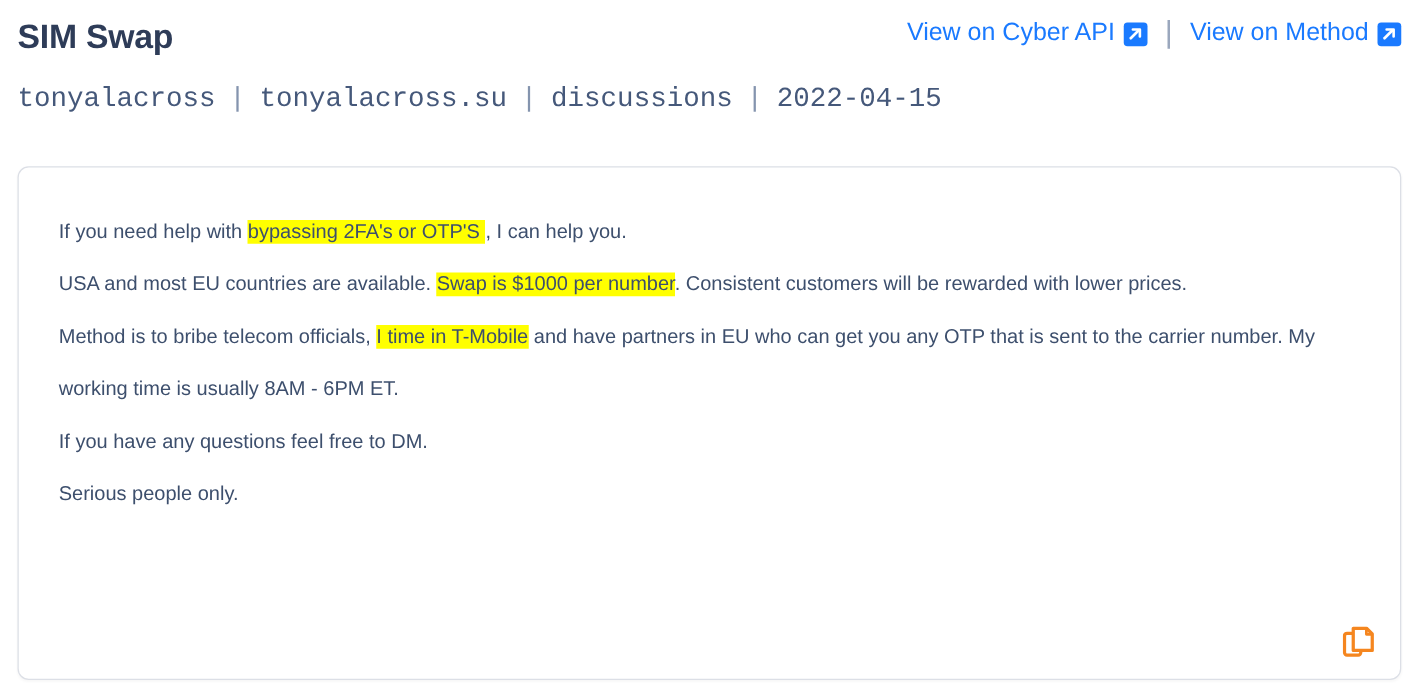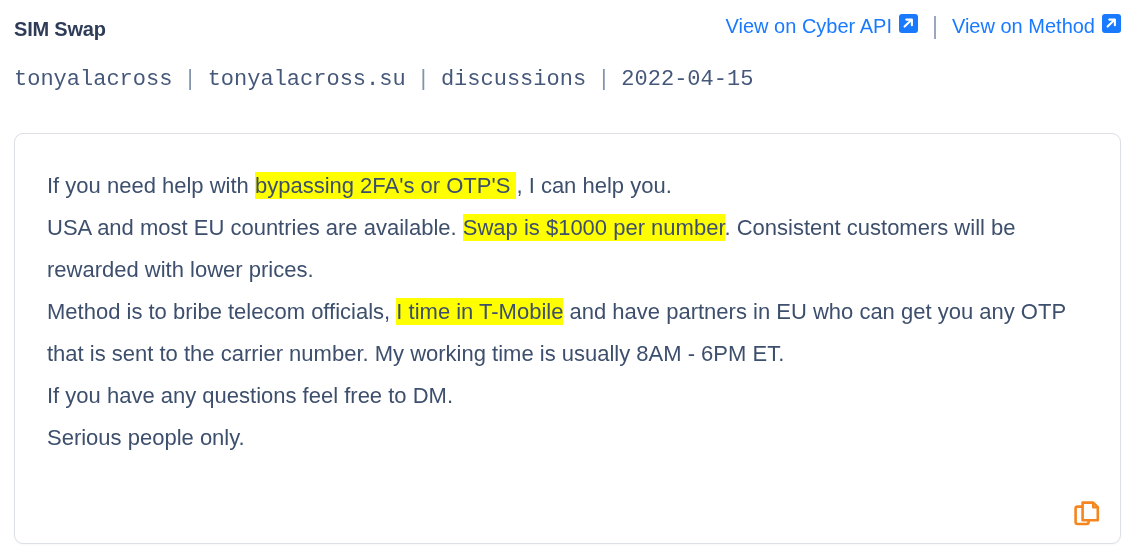--- a/index.html
+++ b/index.html
@@ -27,21 +27,21 @@
     position: relative;
     height: 52px;
     padding: 0 14px;
     box-sizing: border-box;
   }
 
   .page-title {
     position: absolute;
     left: 14px;
     top: 12px;
-    font-size: 20px;
+    font-size: 27px;
     font-weight: bold;
     color: #2e3c58;
     letter-spacing: -0.2px;
     line-height: 34px;
     margin: 0;
   }
 
   .header-links {
     position: absolute;
     right: 14px;
@@ -50,21 +50,21 @@
     align-items: center;
     font-size: 20px;
     line-height: 26px;
     white-space: nowrap;
   }
 
   .header-link {
     color: #1a7aff;
     text-decoration: none;
     display: inline-flex;
-    align-items: flex-start;
+    align-items: center;
     gap: 7px;
   }
 
   .ext-icon {
     display: inline-block;
     width: 19px;
     height: 19px;
     background: #1a7aff;
     border-radius: 3px;
     position: relative;
@@ -114,21 +114,21 @@
     border-radius: 9px;
     background: #ffffff;
     box-shadow: 0 1px 2px rgba(16, 24, 40, 0.03);
   }
 
   .post-body {
     position: absolute;
     left: 32px;
     top: 31px;
     right: 30px;
-    font-size: 22px;
+    font-size: 16px;
     line-height: 42px;
     color: #3d4f6d;
     white-space: pre-wrap;
     word-wrap: break-word;
   }
 
   .post-body mark {
     background: #ffff00;
     color: #3d4f6d;
     padding: 1px 0;

